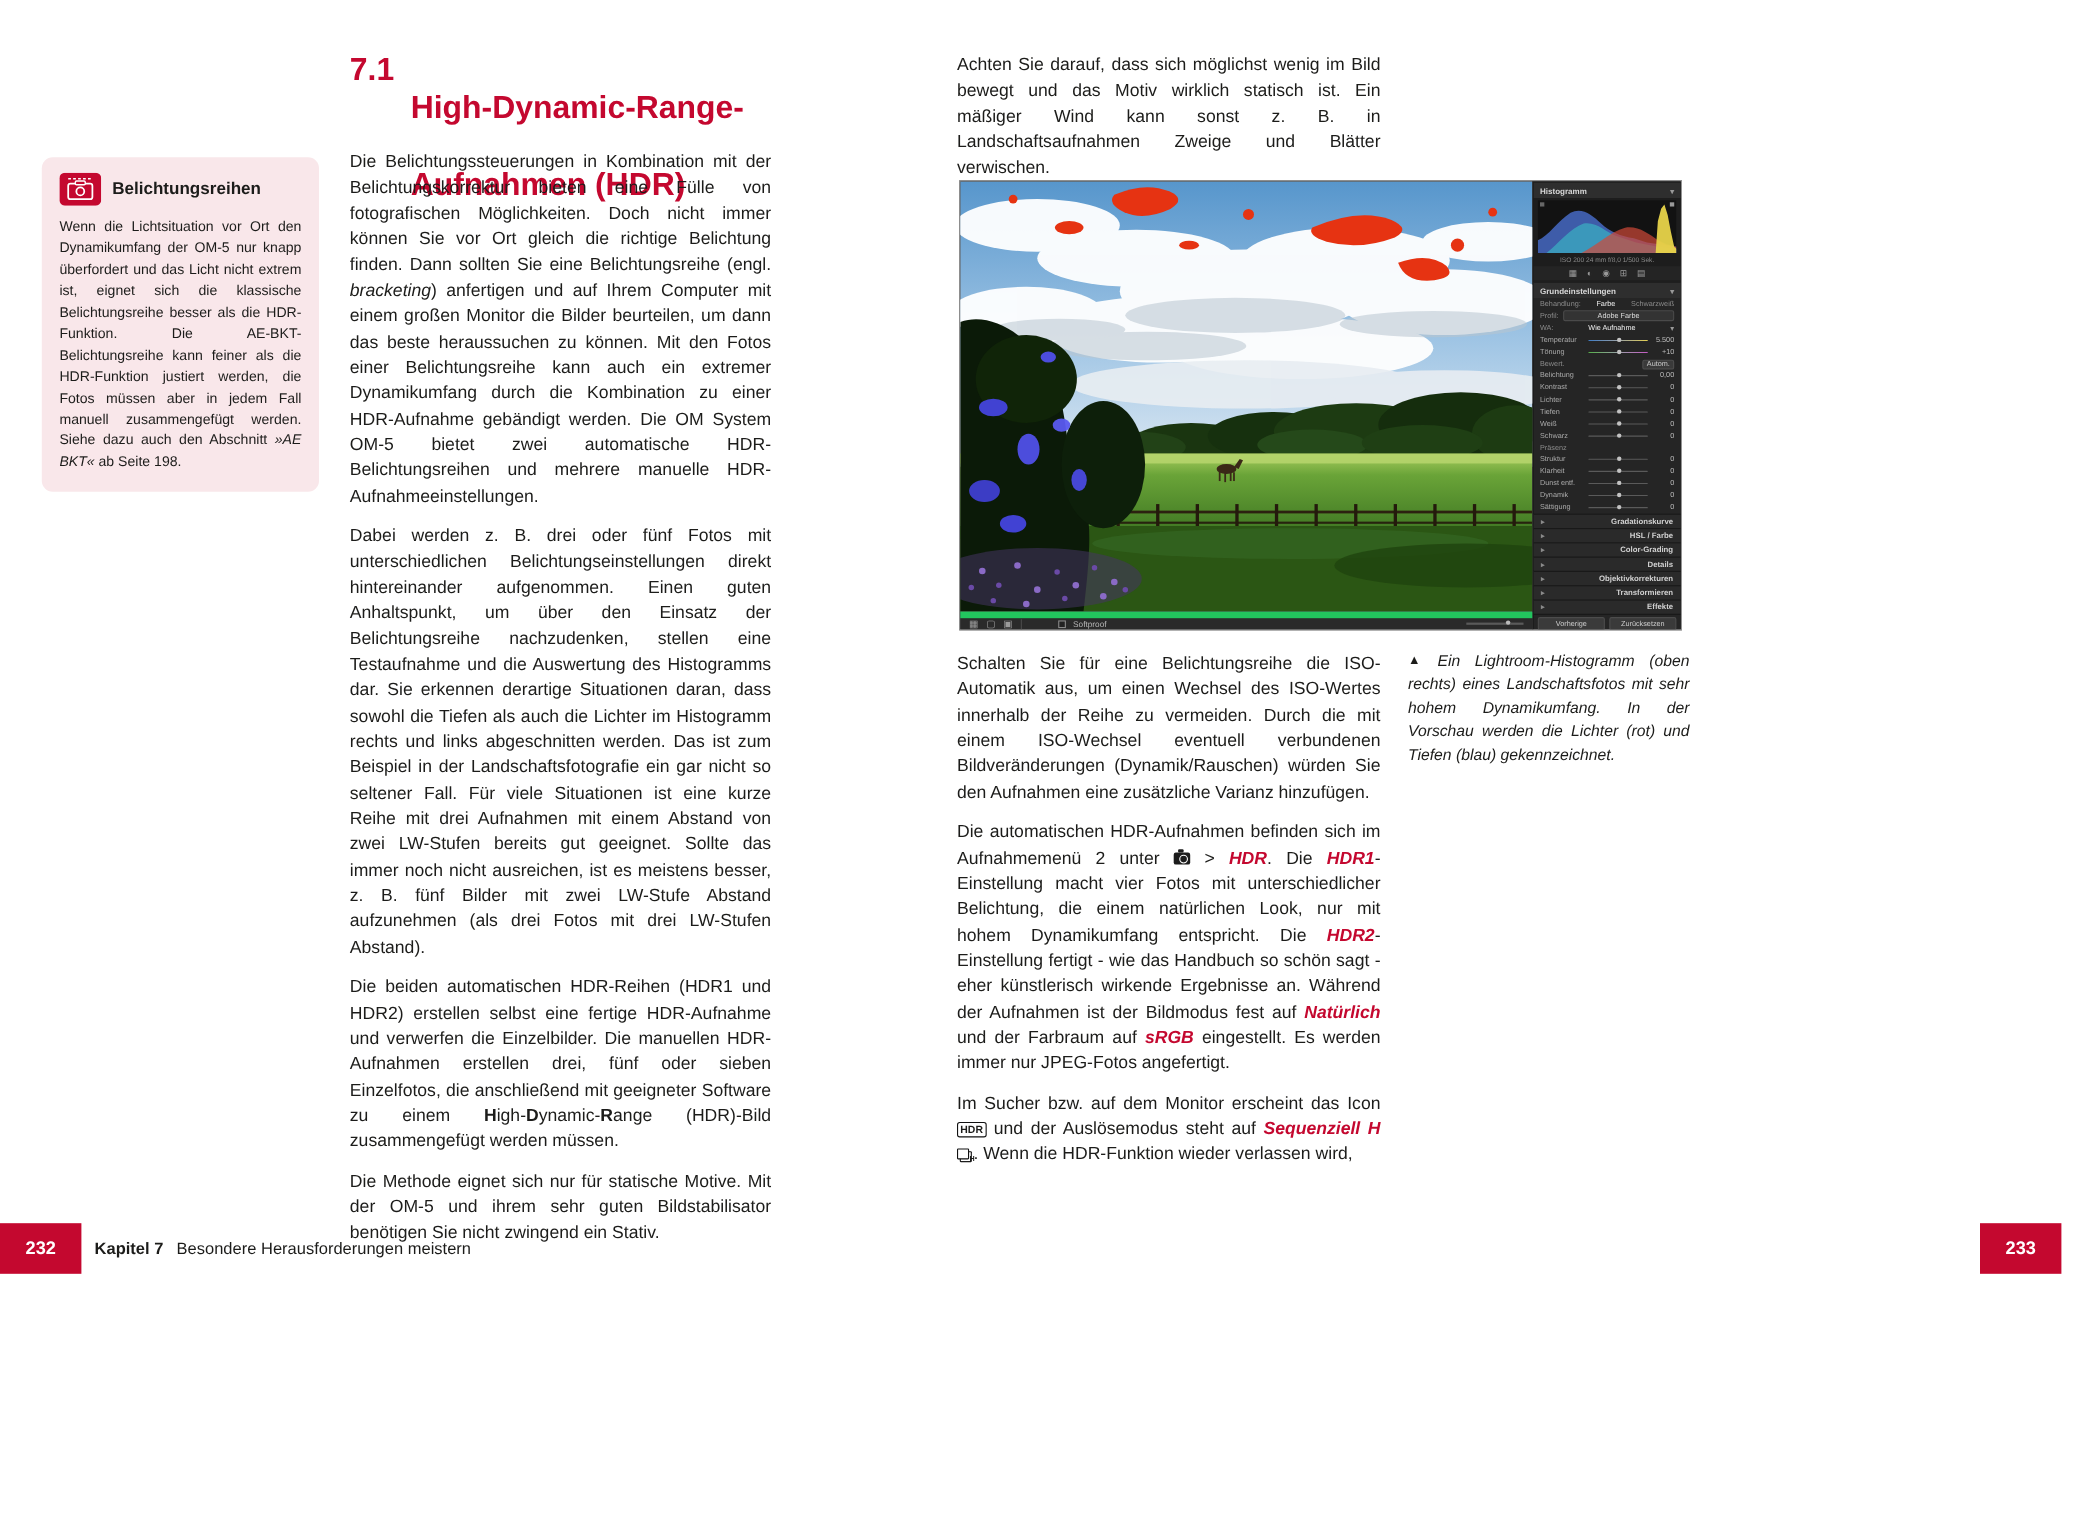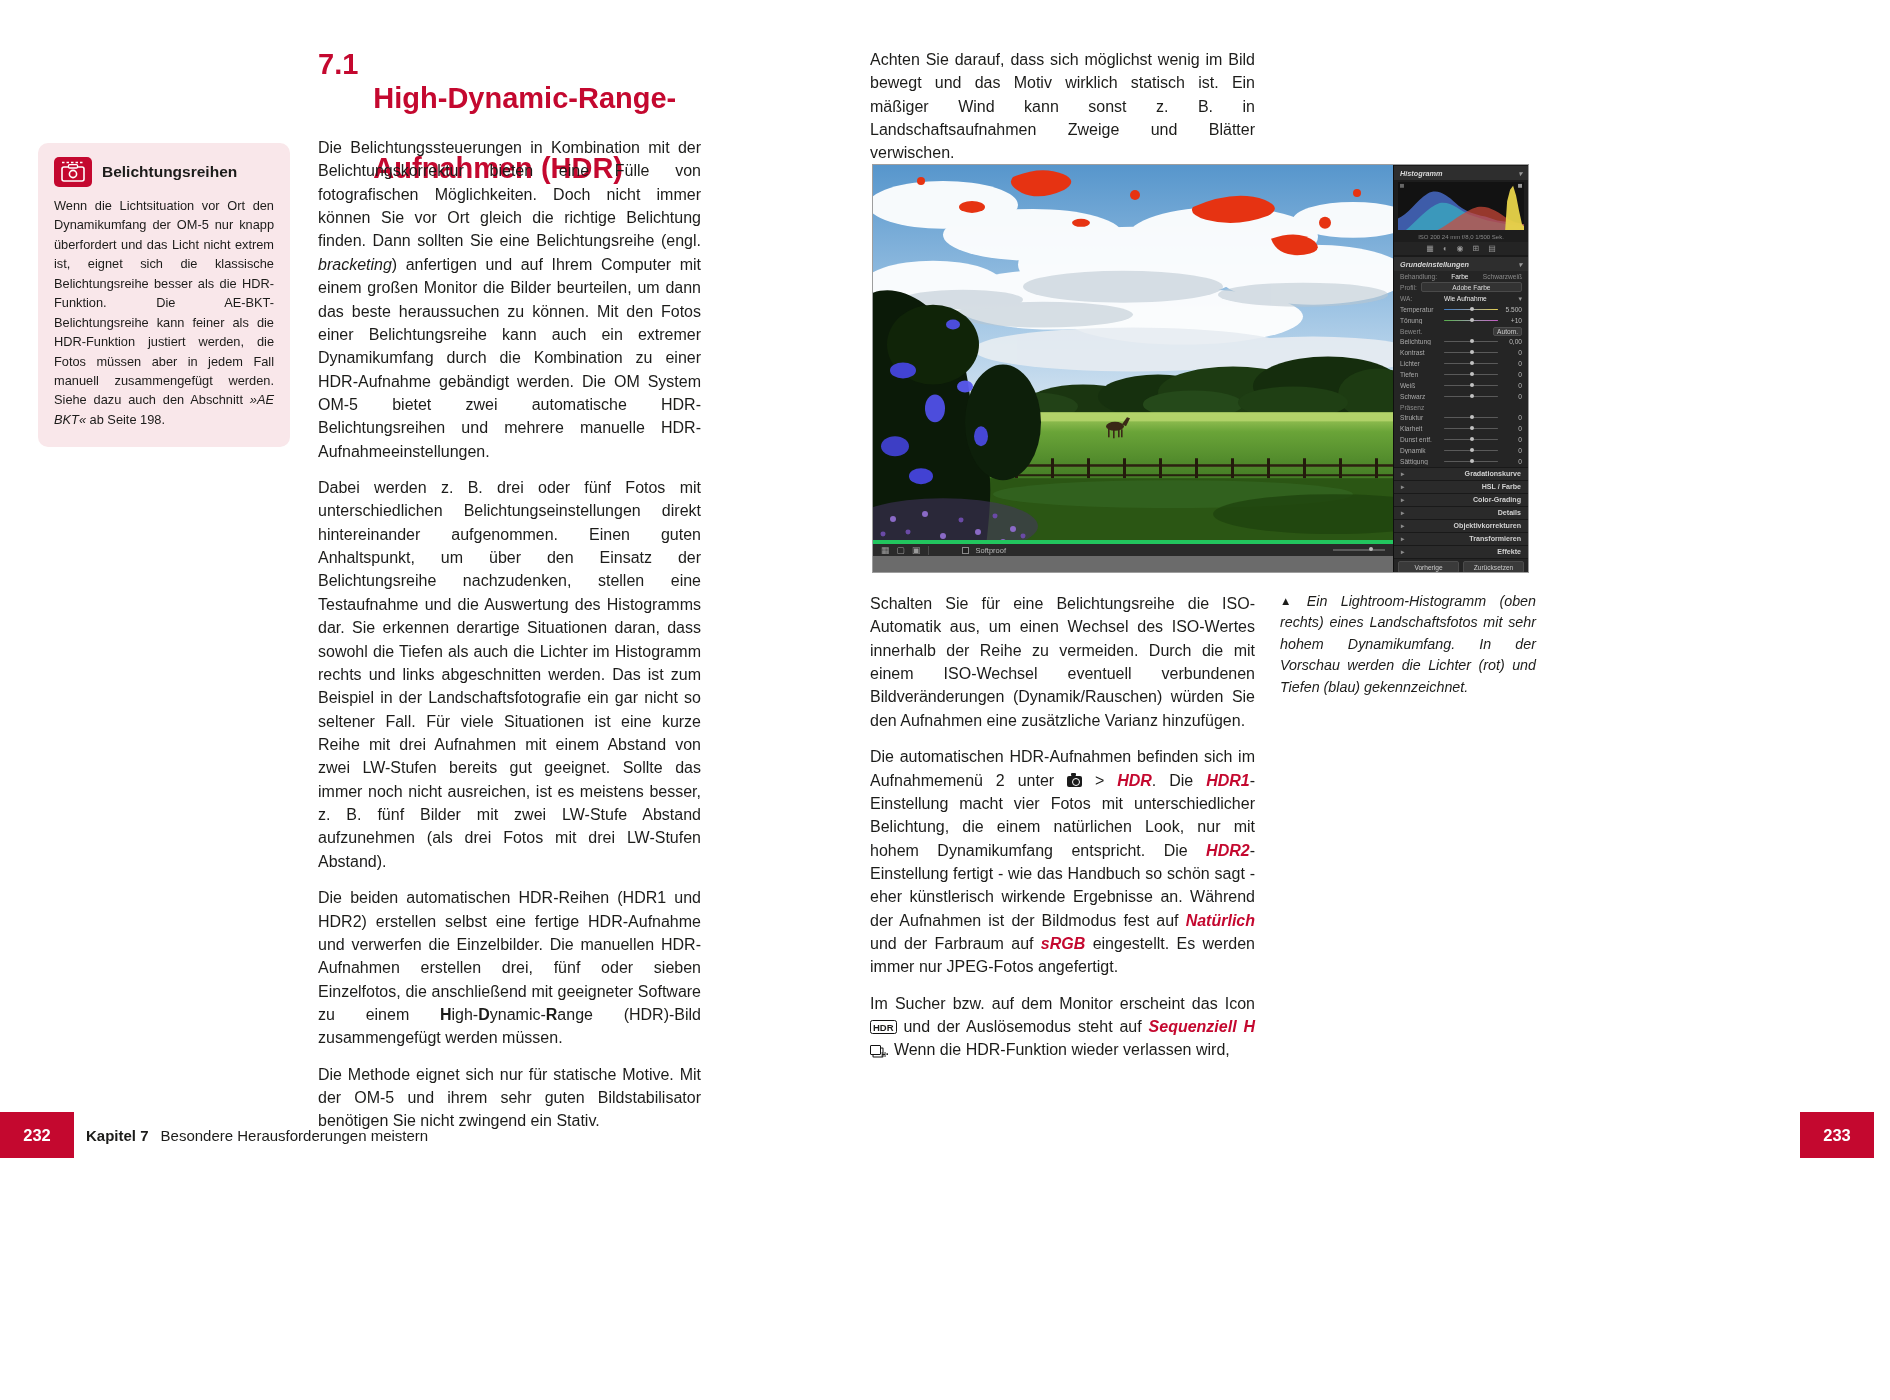--- a/index.html
+++ b/index.html
@@ -36,32 +36,32 @@
   .rt-seqicon::after{ content:"H"; position:absolute; right:-1px; bottom:-2px; font-size:6.5px; font-weight:bold; }
 
   
   .caption{ position:absolute; left:1280px; top:591px; width:256px; font-size:14.3px; line-height:1.5; font-style:italic; text-align:justify; hyphens:auto; }
   .cap-marker{ font-style:normal; font-size:11.5px; margin-right:6px; position:relative; top:-1px; }
 
   
   .lr{ position:absolute; left:872px; top:164px; width:657px; height:409px; display:flex; border:1px solid #9e9e9e; background:#1e1e1e; }
   .lr-photo{ width:521px; height:100%; position:relative; background:#6b6b6b; }
   .lr-photo > svg{ display:block; width:100%; height:calc(100% - 16px); }
-  .lr-toolbar{ position:absolute; left:0; bottom:16px; width:100%; height:16px; background:#2a2a2a; border-top:4px solid #22c55e; display:flex; align-items:center; gap:7px; padding:0 8px; }
+  .lr-toolbar{ position:absolute; left:0; bottom:0; width:100%; height:16px; background:#2a2a2a; border-top:6px solid #22c55e; display:flex; align-items:center; gap:7px; padding:0 8px; }
   .tico{ color:#9a9a9a; font-size:9px; line-height:1; }
   .t-grid::before{ content:"▦"; } .t-loupe::before{ content:"▢"; } .t-compare::before{ content:"▣"; }
   .tsep{ width:1px; height:9px; background:#4a4a4a; }
   .tcheck{ width:7px; height:7px; border:1px solid #8a8a8a; background:#222; margin-left:26px; }
   .tlabel{ font-size:7.5px; color:#b8b8b8; }
   .tzoom{ margin-left:auto; width:52px; height:1.5px; background:#5a5a5a; position:relative; }
   .tzoom::after{ content:""; position:absolute; left:70%; top:-2px; width:4px; height:4px; background:#bbb; border-radius:50%; }
 
   
   .lr-panel{ width:135px; flex:none; background:#252525; border-left:1px solid #0f0f0f; overflow:hidden; }
-  .lrp-header{ height:15px; background:#2e2e2e; border-top:1px solid #1a1a1a; display:flex; justify-content:space-between; align-items:center; padding:0 6px; font-size:7.3px; font-weight:bold; color:#d8d8d8;font-style:italic; }
+  .lrp-header{ height:15px; background:#2e2e2e; border-top:1px solid #1a1a1a; display:flex; justify-content:space-between; align-items:center; padding:0 6px; font-size:7.3px; font-weight:bold; color:#d8d8d8; }
   .chev::after{ content:"▾"; color:#999; font-size:7px; }
   .lrp-hist{ height:52px; padding:2px 4px; background:#1d1d1d; }
   .lrp-hist svg{ display:block; width:100%; height:100%; }
   .lrp-exif{ height:10px; font-size:6px; color:#8a8a8a; text-align:center; line-height:10px; background:#1d1d1d; }
   .lrp-tools{ height:14px; display:flex; justify-content:center; gap:9px; align-items:center; background:#242424; border-bottom:1px solid #1a1a1a; }
   .pico{ color:#9a9a9a; font-size:8px; line-height:1; }
   .i-crop::before{ content:"▦"; } .i-heal::before{ content:"◐"; } .i-mask::before{ content:"⊞"; } .i-redeye::before{ content:"◉"; } .i-grad::before{ content:"▤"; }
   .lrp-line{ display:flex; align-items:center; gap:4px; padding:0 6px; font-size:6.6px; color:#aaa; }
   .treat{ height:10px; justify-content:space-between; }
   .lit{ color:#eee; } .dim{ color:#8a8a8a; }

